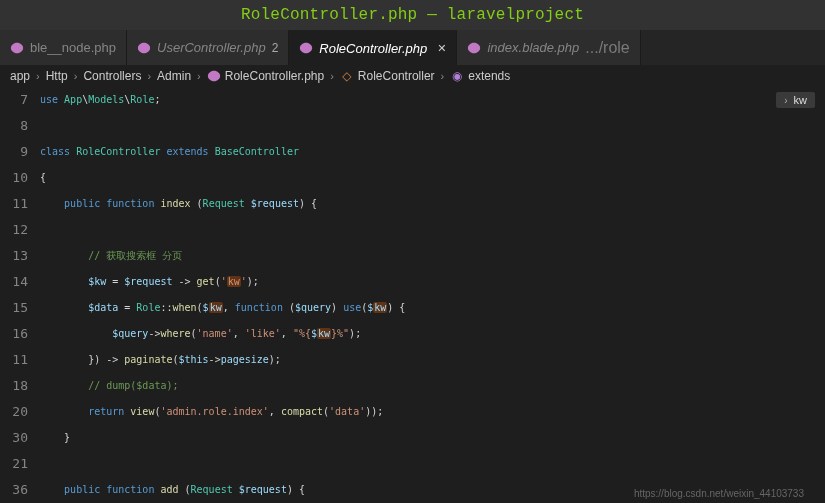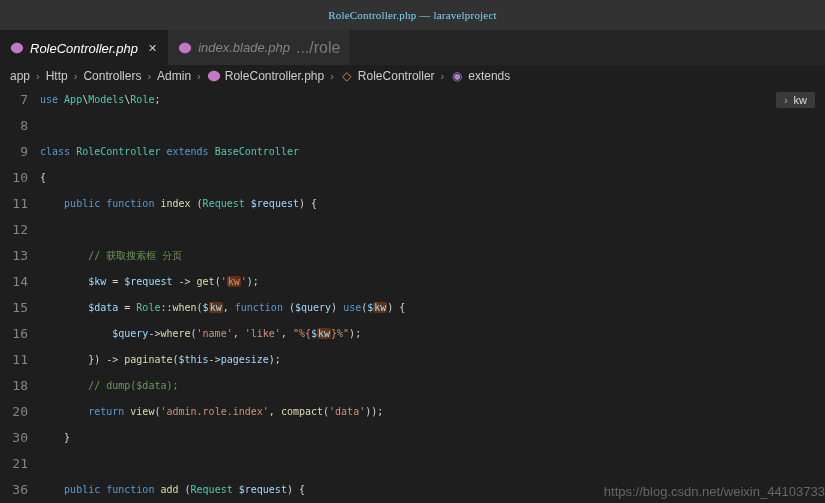--- a/index.html
+++ b/index.html
@@ -4,21 +4,21 @@
 <style>
 :root{
   --bg:#1e1e1e; --bg-tab:#2d2d2d; --bg-tab-active:#1e1e1e; --bg-tab-bar:#252526;
   --bg-crumb:#1e1e1e; --fg:#d4d4d4; --fg-dim:#858585; --fg-mute:#969696;
   --accent:#c586c0; --blue:#569cd6; --teal:#4ec9b0; --yellow:#dcdcaa;
   --orange:#ce9178; --green:#6a9955; --var:#9cdcfe; --red:#f14c4c;
   --hl:#613214; --sep:#3c3c3c; --orange-icon:#d08046;
 }
 *{box-sizing:border-box}
 body{margin:0;background:var(--bg);font-family:"SF Mono",Menlo,Consolas,monospace;font-size:13px;color:var(--fg);width:825px;height:503px;overflow:hidden;position:relative}
-.titlebar{height:30px;background:#323233;display:flex;align-items:center;justify-content:center;color:#7dd3fc;font-size:11px;font-family:Liberation Serif, serif;letter-spacing:.2px}
+.titlebar{height:30px;background:#323233;display:flex;align-items:center;justify-content:center;color:#84cc16;font-size:16px;font-family:Liberation Mono, monospace;letter-spacing:.2px}
 .tabbar{height:35px;background:var(--bg-tab-bar);display:flex;align-items:stretch;overflow:hidden}
 .tab{display:flex;align-items:center;gap:6px;padding:0 10px;background:var(--bg-tab);color:var(--fg-dim);font-family:-apple-system,sans-serif;font-size:13px;border-right:1px solid #1b1b1b;white-space:nowrap;cursor:pointer}
 .tab.active{background:var(--bg-tab-active);color:#fff;border-top:1px solid #0000}
 .tab .dot{font-style:italic}
 .tab .num{color:#aaa;font-size:12px}
 .tab .x{margin-left:4px;color:#ccc;font-size:11px}
 .tab .hint{color:#7a7a7a;font-size:16px}
 .php-ico{width:14px;height:14px;display:inline-flex;align-items:center;justify-content:center}
 .php-ico svg{fill:#c279c4}
 .crumb{height:22px;background:var(--bg-crumb);display:flex;align-items:center;gap:4px;padding:0 10px;font-family:-apple-system,sans-serif;font-size:12px;color:#ccc;border-bottom:1px solid #0000}
@@ -29,30 +29,47 @@
 .code{flex:1;line-height:26px;white-space:pre;font-size:10px}
 .kw{color:var(--blue)}
 .cls{color:var(--teal)}
 .fn{color:var(--yellow)}
 .str{color:var(--orange)}
 .cm{color:var(--green)}
 .vr{color:var(--var)}
 .hl{background:var(--hl);border-radius:2px;padding:0 1px}
 .minimap{position:absolute;top:92px;right:10px;background:#3a3a3a;padding:2px 8px;font-size:11px;color:#ddd;font-family:-apple-system,sans-serif;display:flex;align-items:center;gap:6px;border-radius:2px}
 .minimap .chev{color:#aaa;font-size:10px}
-.watermark{position:absolute;right:0;bottom:4px;font-size:13px;color:#666;font-family:-apple-system,sans-serif}
+.watermark{position:absolute;right:21px;bottom:4px;font-size:10px;color:#666;font-family:-apple-system,sans-serif}
 </style>
 </head>
 <body>
 
 <div class="titlebar">
   <span>RoleController.php — laravelproject</span>
 </div>
 
 <div class="tabbar" id="tabbar">
+    <div class="tab">
+      <span class="php-ico">
+        <svg viewBox="0 0 16 16">
+          <path d="M8 2C4 2 1 5 1 8s3 6 7 6 7-3 7-6-3-6-7-6z" fill="#c279c4"></path>
+        </svg>
+      </span>
+      <span>ble__node.php</span>
+    </div>
+    <div class="tab">
+      <span class="php-ico">
+        <svg viewBox="0 0 16 16">
+          <path d="M8 2C4 2 1 5 1 8s3 6 7 6 7-3 7-6-3-6-7-6z" fill="#c279c4"></path>
+        </svg>
+      </span>
+      <span><span class="dot">UserController.php</span></span>
+      <span class="num">2</span>
+    </div>
     <div class="tab active">
       <span class="php-ico">
         <svg viewBox="0 0 16 16">
           <path d="M8 2C4 2 1 5 1 8s3 6 7 6 7-3 7-6-3-6-7-6z" fill="#c279c4"></path>
         </svg>
       </span>
       <span><span class="dot">RoleController.php</span></span>
       <span class="x">✕</span>
     </div>
     <div class="tab">

